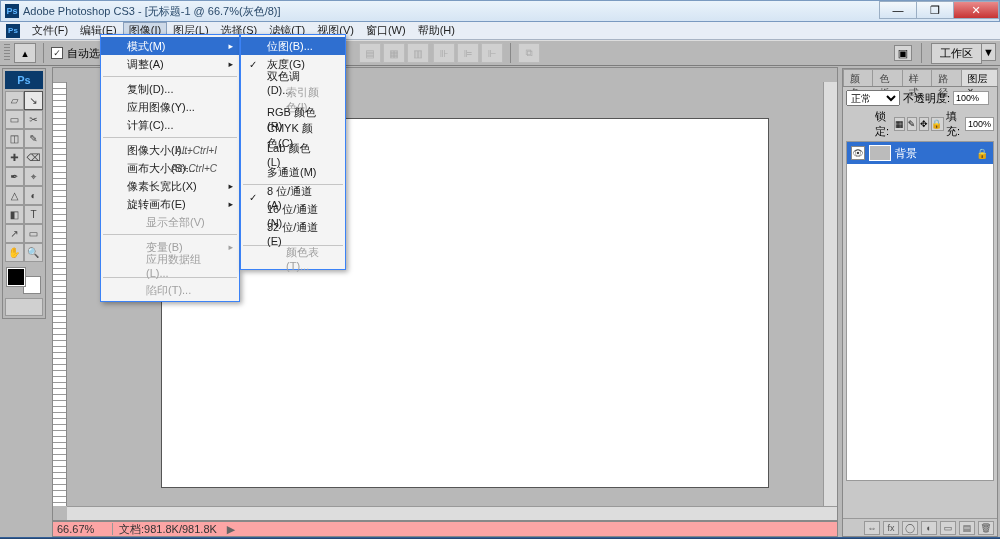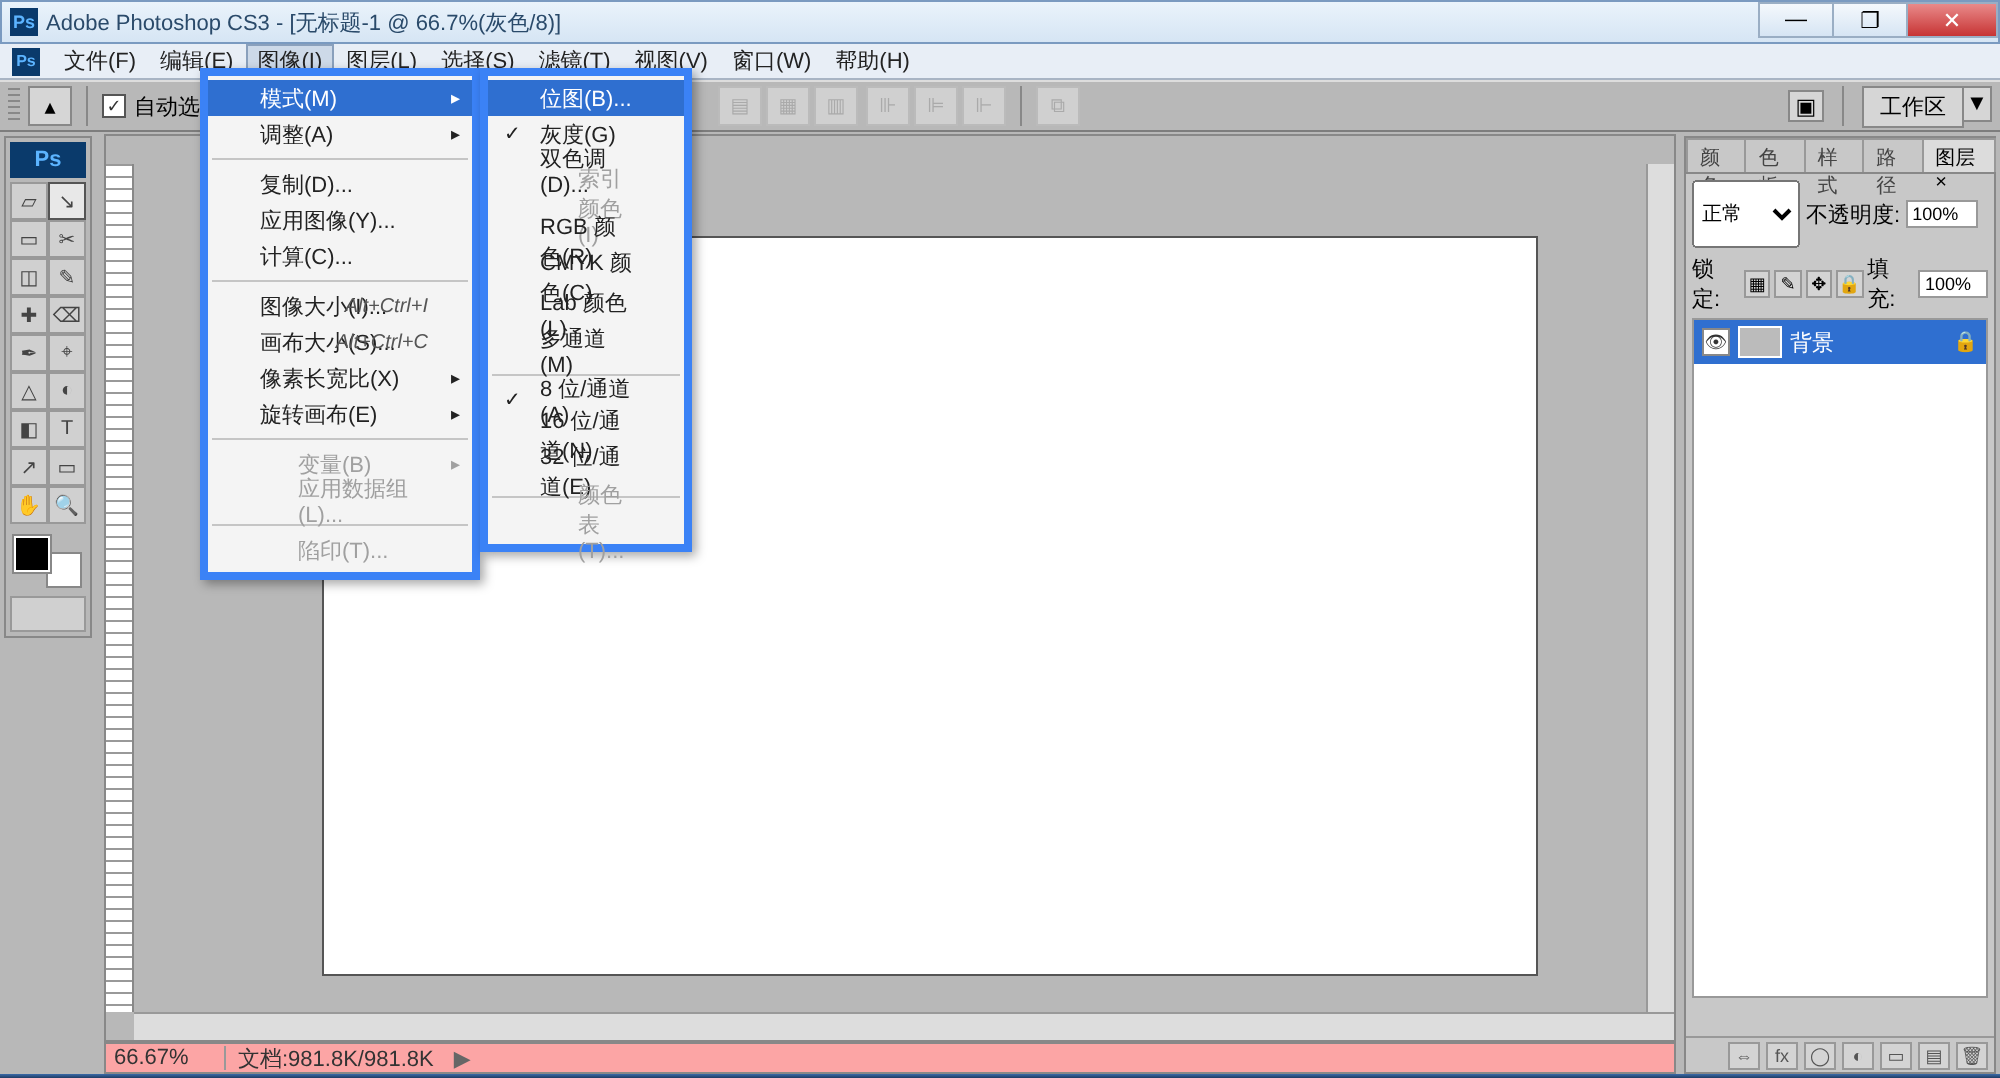--- a/index.html
+++ b/index.html
@@ -58,42 +58,42 @@
 .scroll-h { position:absolute; left:14px; right:0; bottom:0; height:14px; background:#ddd; border-top:1px solid #999;}
 .scroll-v { position:absolute; right:0; top:14px; bottom:14px; width:14px; background:#ddd; border-left:1px solid #999;}
 
 
 .statusbar { position:absolute; left:52px; right:162px; bottom:2px; height:16px; background:#fca5a5; border:1px solid #888; display:flex; align-items:center; font-size:10px; color:#333;}
 .statusbar .zoom { width:60px; padding:0 4px; border-right:1px solid #999;}
 .statusbar .doc { padding:0 6px;}
 .statusbar .arr { margin-left:4px; color:#666;}
 
 
-.menu { position:absolute; background:#f4f4f4; border:4px solid #3b82f6; box-shadow:2px 2px 5px rgba(0,0,0,0.35); padding:2px 0;}
+.menu { position:absolute; background:#f4f4f4; border:1px solid #3b82f6; box-shadow:2px 2px 5px rgba(0,0,0,0.35); padding:2px 0;}
 .menu .mrow { height:18px; display:flex; align-items:center; padding:0 24px 0 26px; color:#222; position:relative;}
 .menu .mrow.hl { background:#2f6fd0; color:#fff;}
 .menu .mrow.dis { color:#a0a0a0;padding-left:45px;}
 .menu .msep { height:1px; background:#c5c5c5; margin:3px 2px;}
 .menu .sc { position:absolute; right:22px; font-size:10px; color:#555;font-style:italic;}
 .menu .arr { position:absolute; right:6px; font-size:9px;}
 .menu .chk { position:absolute; left:8px; font-size:10px;}
 .menu1 { left:100px; top:34px; width:140px;}
 .menu2 { left:240px; top:34px; width:106px;}
 
 
 .panels { position:absolute; right:2px; top:68px; width:156px; bottom:2px; background:#b8b8b8; display:flex; flex-direction:column; gap:2px;}
 .panel { background:#c8c8c8; border:1px solid #888;}
 .panel .tabs { display:flex; background:#b8b8b8; border-bottom:1px solid #888; height:18px;}
 .panel .tab { padding:2px 6px; font-size:10px; border:1px solid #999; border-bottom:none; background:#c8c8c8; margin-right:-1px; color:#444;}
 .panel .tab.act { background:#dcdcdc; color:#000;}
 .panel .body { padding:3px; font-size:10px;}
 .panel .row { display:flex; align-items:center; gap:3px; margin-bottom:3px;}
-.panel select { font-size:10px; height:34px; width:54px;}
+.panel select { font-size:10px; height:16px; width:54px;}
 .panel .pct { width:36px; height:14px; border:1px solid #999; background:#fff; font-size:9px; display:flex; align-items:center; padding:0 2px;}
-.panel .lockrow { display:flex; align-items:center; gap:2px; font-size:10px;}
+.panel .lockrow { display:flex; align-items:center; gap:2px; font-size:10px;margin-left:29px;}
 .panel .lockbtn { width:14px; height:14px; border:1px solid #999; background:#d4d4d4; display:flex; align-items:center; justify-content:center; font-size:9px;}
 .layer-list { background:#fff; border:1px solid #999; height:340px; margin-top:2px;}
 .layer-row { height:22px; background:#2f6fd0; color:#fff; display:flex; align-items:center; padding:0 4px; gap:4px; font-size:10px;}
 .layer-row .eye { width:14px; height:14px; background:#fff; border:1px solid #888; color:#333; display:flex; align-items:center; justify-content:center; font-size:9px;}
 .layer-row .thumb { width:22px; height:16px; background:#bbb; border:1px solid #fff;}
 .layer-row .lock { margin-left:auto; font-size:10px;}
 .panel .footer { height:18px; background:#c8c8c8; border-top:1px solid #999; display:flex; align-items:center; justify-content:flex-end; gap:3px; padding:0 3px;}
 .panel .fbtn { width:16px; height:14px; border:1px solid #999; background:#d4d4d4; display:flex; align-items:center; justify-content:center; font-size:9px; color:#555;}
 
 
@@ -262,20 +262,23 @@
       <span class="sc">Alt+Ctrl+C</span>
     </div>
     <div class="mrow">
       <span>像素长宽比(X)</span>
       <span class="arr">▸</span>
     </div>
     <div class="mrow">
       <span>旋转画布(E)</span>
       <span class="arr">▸</span>
     </div>
+    <div class="mrow dis">
+      <span>显示全部(V)</span>
+    </div>
     <div class="msep"></div>
     <div class="mrow dis">
       <span>变量(B)</span>
       <span class="arr">▸</span>
     </div>
     <div class="mrow dis">
       <span>应用数据组(L)...</span>
     </div>
     <div class="msep"></div>
     <div class="mrow dis">

